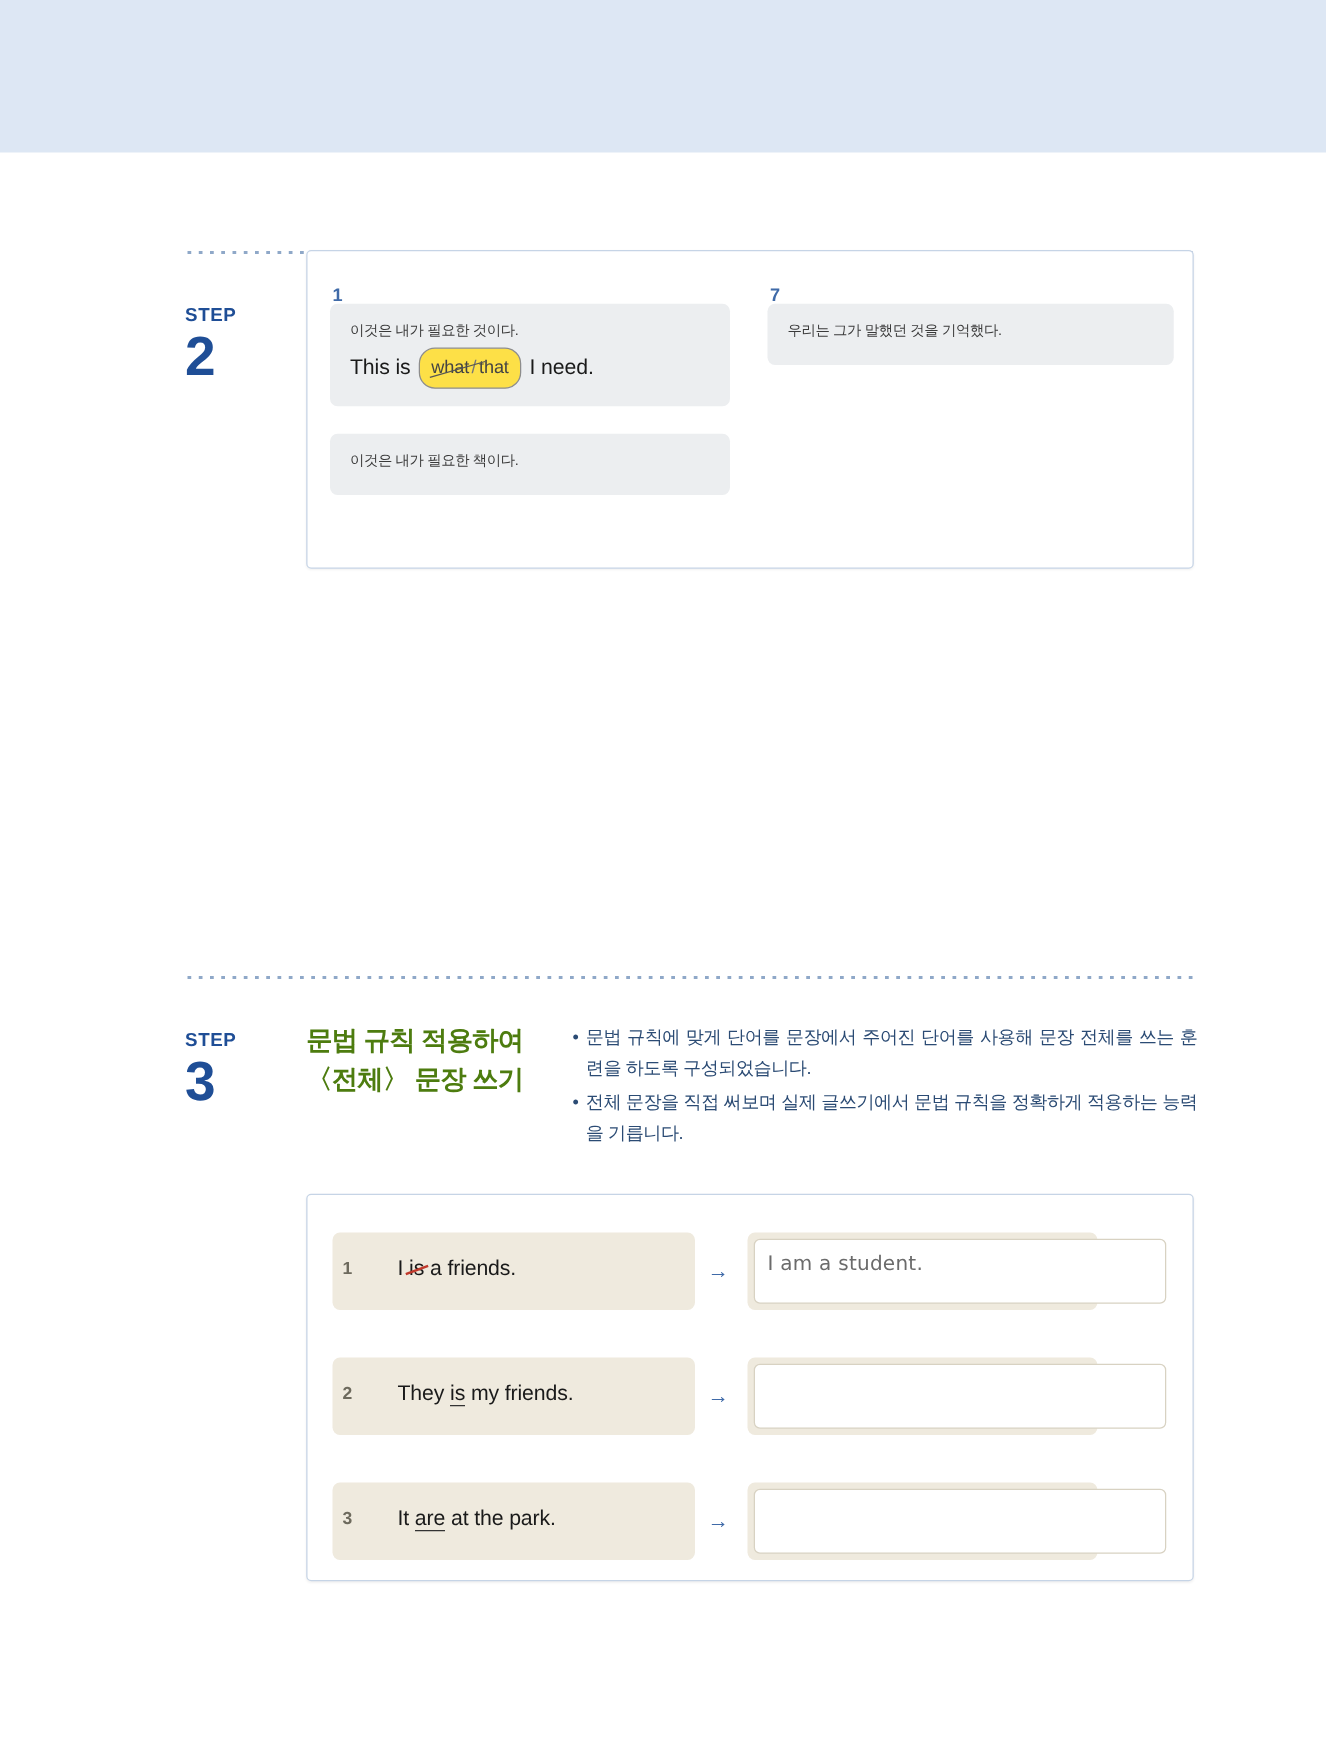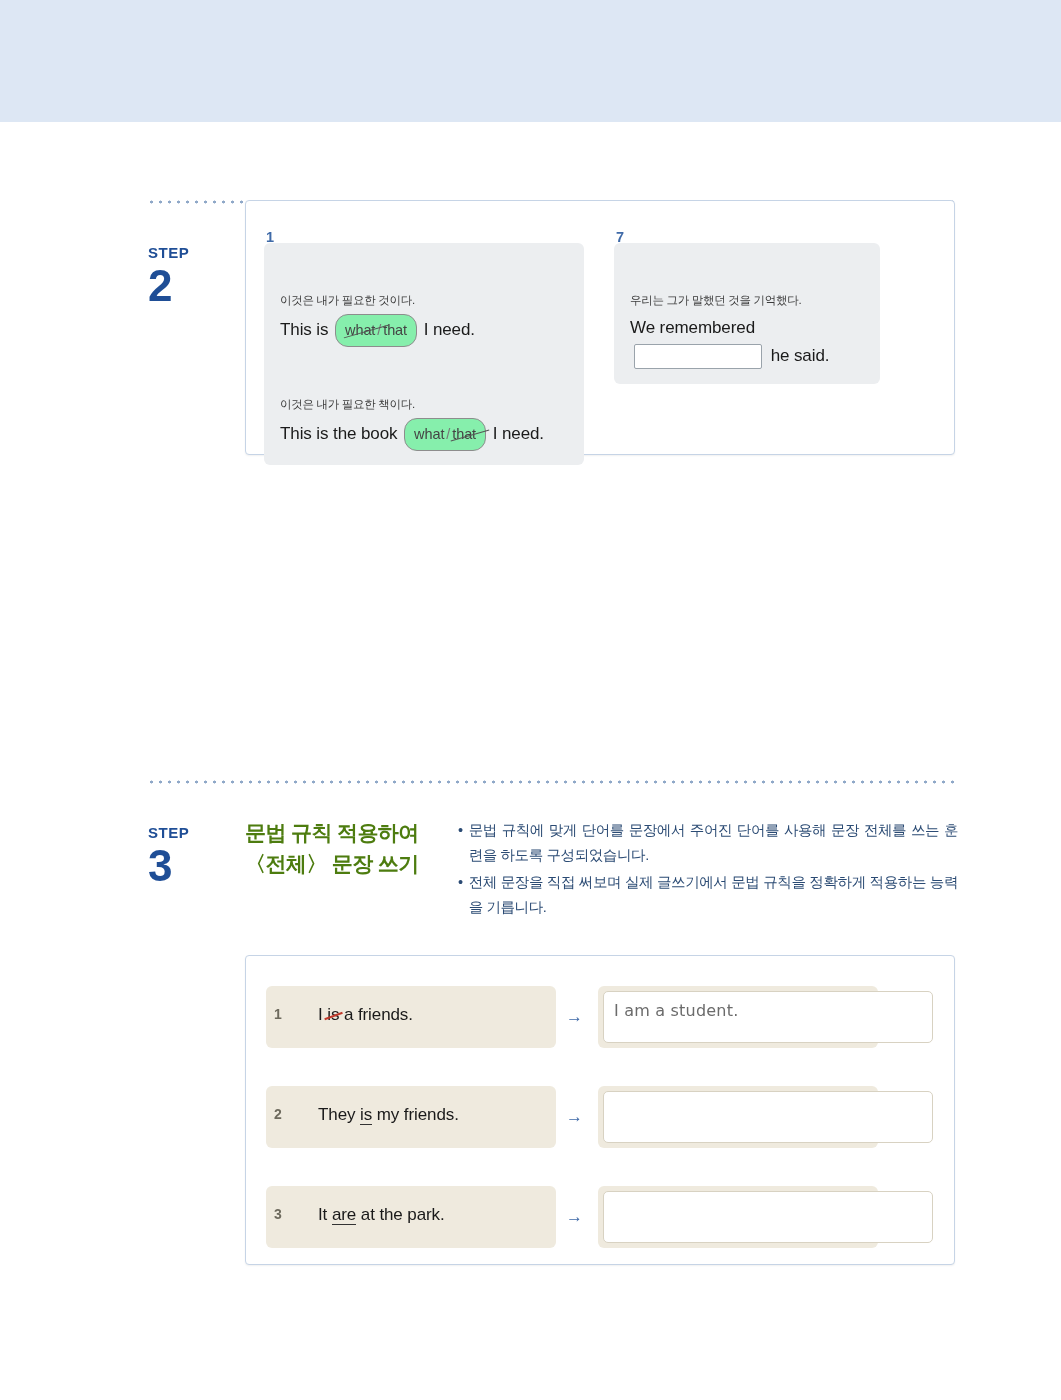--- a/index.html
+++ b/index.html
@@ -114,47 +114,46 @@
     position: absolute;
     left: 18px;
     width: 320px;
     background: #eceef0;
     border-radius: 6px;
     padding: 14px 16px 14px 16px;
   }
   .ex2-panel.top { top: 22px; }
   .ex2-panel.bot { top: 130px; }
   .ex2-panel.left { left: 18px; }
-  .ex2-panel.right { left: 368px; width: 266px; }
+  .ex2-panel.right { left: 368px; width: 325px; }
 
   .ko-small {
     font-size: 11.5px;
     color: #3a3a3a;
     letter-spacing: -0.3px;
     margin-bottom: 6px;
-    margin-top: 36px;
   }
   .en-line {
     font-size: 17px;
     color: #1a1a1a;
     line-height: 28px;
     letter-spacing: -0.1px;
   }
 
   .choice {
     display: inline-block;
     position: relative;
     border: 1px solid #8d8d8d;
     border-radius: 13px;
     padding: 1px 9px 2px 9px;
     font-size: 14.5px;
     color: #444;
     vertical-align: middle;
     margin: 0 2px;
-    background: #86efac;
+    background: #fde047;
     white-space: nowrap;
   }
   .choice .slash { color: #777; margin: 0 2px; }
   .choice .strike {
     position: relative;
   }
   .choice .strike::after {
     content: "";
     position: absolute;
     left: -2px; right: -14px;
@@ -321,37 +320,25 @@
       <span>This is</span>
       <span class="choice">
         <span class="strike">what</span><span class="slash">/</span><span>that</span>
       </span>
       <span>I need.</span>
     </div>
   </div>
 
   <div class="ex2-panel bot left" style="top:146px;">
     <div class="ko-small">이것은 내가 필요한 책이다.</div>
-    <div class="en-line">
-      <span>This is the book</span>
-      <span class="choice">
-        <span>what</span><span class="slash">/</span><span class="strike">that</span>
-      </span>
-      <span>I need.</span>
-    </div>
   </div>
 
   <div class="ex2-badge" style="left:370px; top:28px;">7</div>
   <div class="ex2-panel top right" style="top:42px;">
     <div class="ko-small">우리는 그가 말했던 것을 기억했다.</div>
-    <div class="en-line">
-      <span>We remembered</span>
-      <span class="blank-box"></span>
-      <span>he said.</span>
-    </div>
   </div>
 
 </div>
 
 <div class="step-block" id="step3-block">
   <div class="dotted-rule"></div>
 
   <div class="step-label">
     <span class="word">STEP</span>
     <span class="num">3</span>

